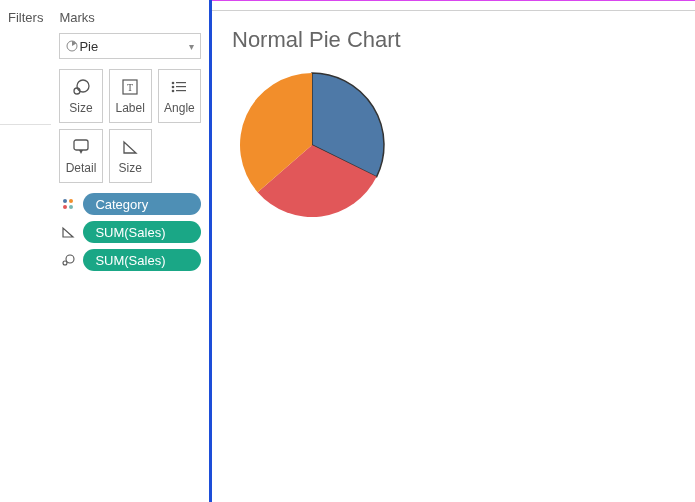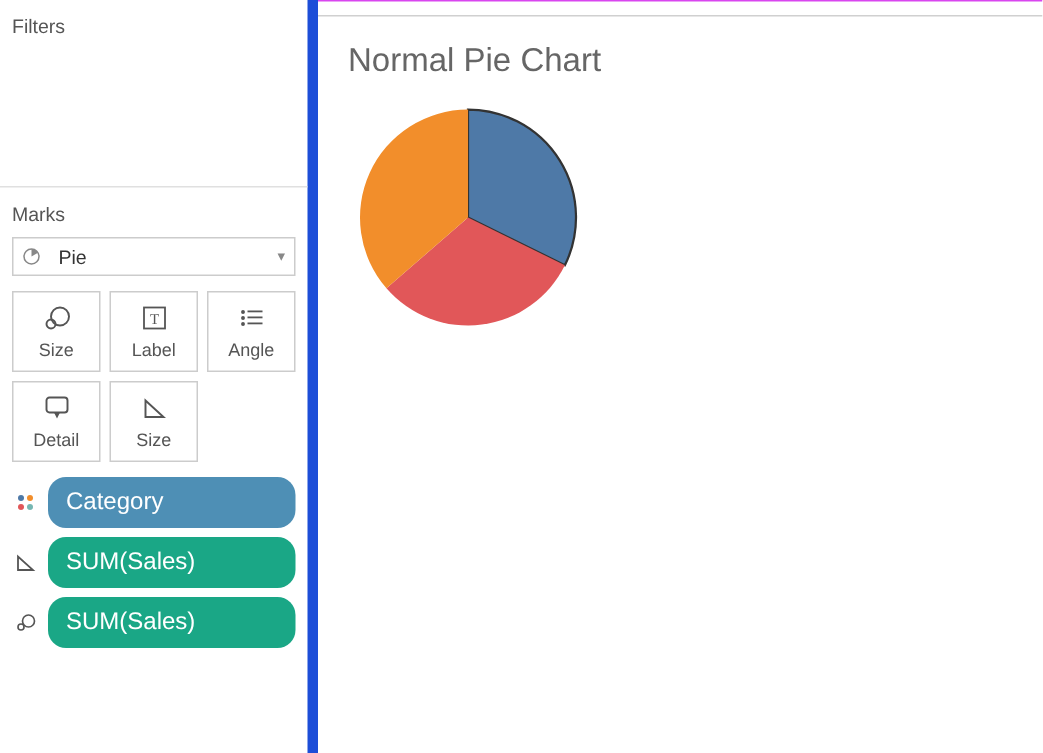--- a/index.html
+++ b/index.html
@@ -11,23 +11,22 @@
       width: 695px;
       height: 502px;
       overflow: hidden;
     }
     .container {
       display: flex;
       height: 100%;
     }
     .sidebar {
       width: 212px;
-      border-right: 7px solid #1d4ed8;
-      display: flex;
-      flex-direction: column;
+      border-right: 3px solid #1d4ed8;
+      display: flex;
     }
     .filters-section {
       padding: 10px 8px;
       border-bottom: 1px solid #e0e0e0;
       height: 125px;
     }
     .section-title {
       font-size: 13px;
       color: #555;
       font-weight: 400;
@@ -46,21 +45,21 @@
       align-items: center;
       justify-content: space-between;
       cursor: pointer;
       background: #fff;
       margin-bottom: 10px;
       height: 26px;
     }
     .dropdown-left {
       display: flex;
       align-items: center;
-      gap: 12px;
+      gap: 1px;
     }
     .dropdown-icon {
       display: inline-flex;
     }
     .dropdown-caret {
       color: #888;
       font-size: 10px;
     }
     .marks-grid {
       display: grid;
@@ -101,24 +100,24 @@
       width: 18px;
       display: flex;
       justify-content: center;
       align-items: center;
     }
     .pill {
       flex: 1;
       padding: 3px 12px;
       border-radius: 12px;
       color: #fff;
-      font-size: 16px;
-      display: flex;
-      align-items: center;
-      height: 34px;
+      font-size: 13px;
+      display: flex;
+      align-items: center;
+      height: 22px;
     }
     .pill-blue { background: #4e8fb5; }
     .pill-green { background: #1aa786; }
     .main {
       flex: 1;
       position: relative;
       border-top: 1px solid #d946ef;
     }
     .chart-area {
       padding: 16px 20px;

